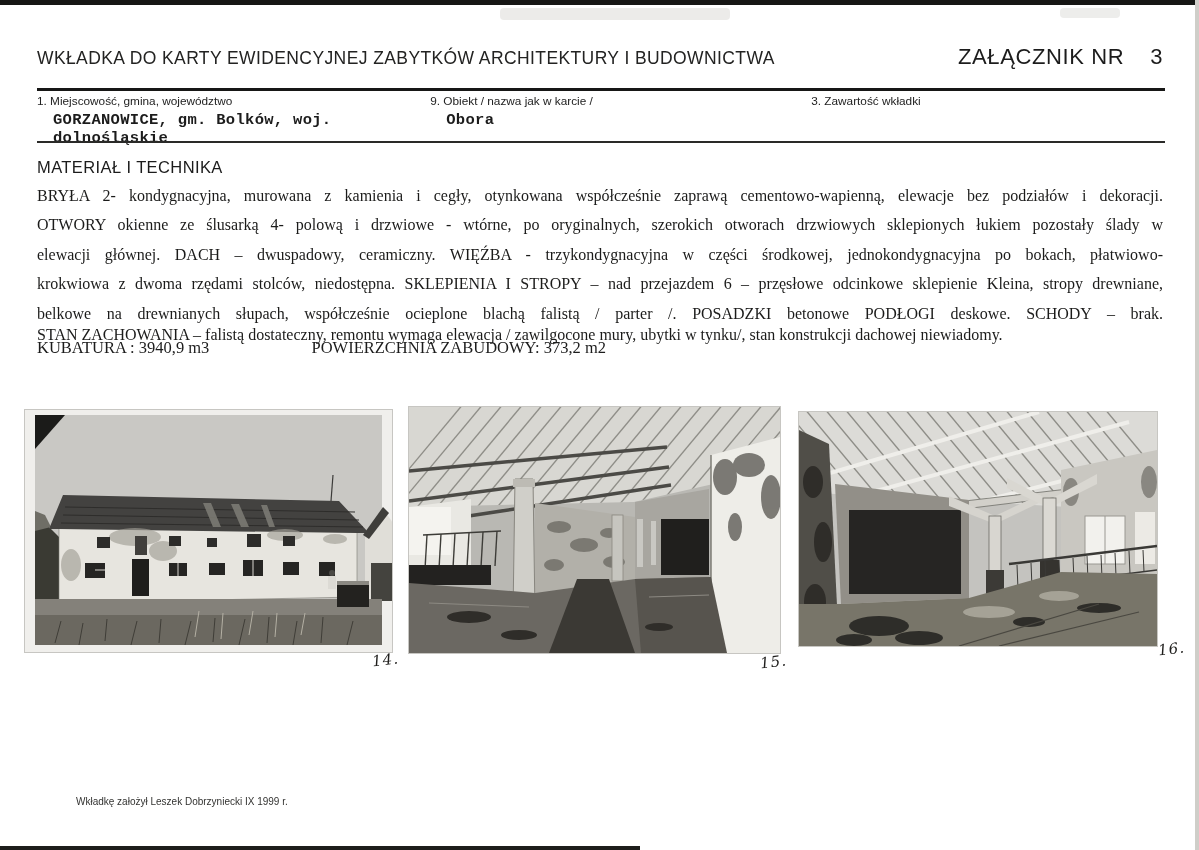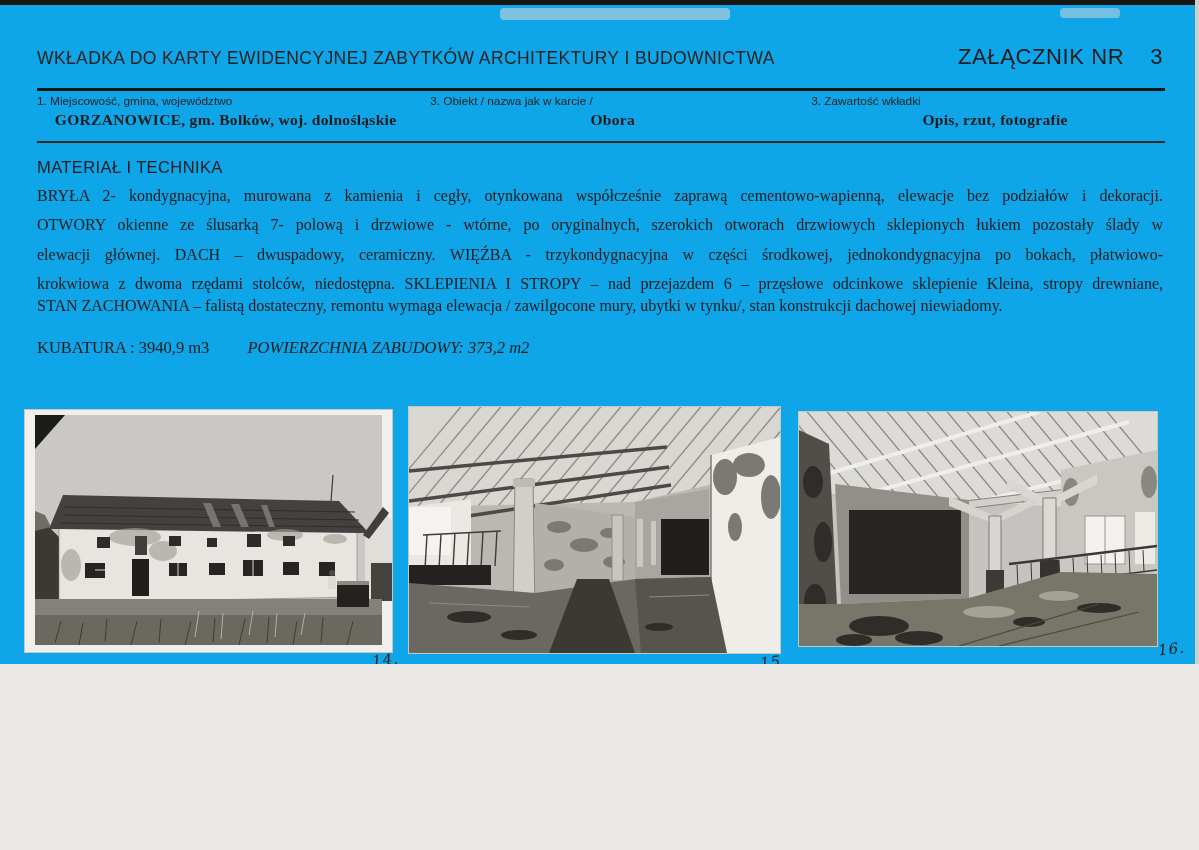--- a/index.html
+++ b/index.html
@@ -1,18 +1,18 @@
 <!DOCTYPE html>
 <html><head>
 <meta charset="utf-8">
 <style>
   html,body{margin:0;padding:0;background:#e9e8e5;}
   .page{
-    position:relative;width:1199px;height:664px;overflow:hidden;
-    background:#0ea5e9;
+    position:relative;width:1199px;height:850px;overflow:hidden;
+    background:#ffffff;
     font-family:"Liberation Sans",sans-serif;color:#1c1c1c;
   }
   
   .scan-top{position:absolute;left:0;top:0;width:1199px;height:5px;background:#161614;}
   .scan-bottom{position:absolute;left:0;top:846px;width:640px;height:4px;background:#1d1d1b;}
   .scan-right{position:absolute;left:1195px;top:0;width:4px;height:850px;background:#cfcec9;}
   .scan-smudge1{position:absolute;left:500px;top:8px;width:230px;height:12px;background:#dcdbd7;opacity:.55;border-radius:4px;}
   .scan-smudge2{position:absolute;left:1060px;top:8px;width:60px;height:10px;background:#dcdbd7;opacity:.5;border-radius:4px;}
 
   .header{position:absolute;left:37px;top:44px;width:1126px;display:flex;justify-content:space-between;align-items:baseline;}
@@ -22,29 +22,29 @@
 
   .rule-thick{position:absolute;left:37px;top:88px;width:1128px;height:3px;background:#171716;}
   .rule-thin{position:absolute;left:37px;top:141px;width:1128px;height:2px;background:#2a2a28;}
 
   .fields{position:absolute;left:37px;top:94px;width:1126px;display:flex;gap:32px;}
   .field{box-sizing:border-box;}
   .field:nth-child(1){width:383px;}
   .field:nth-child(2){width:370px;}
   .field:nth-child(3){width:373px;}
   .field .lbl{font-size:11.8px;color:#222;}
-  .field .val{font-family:Liberation Serif, serif;font-weight:bold;font-size:15.5px;margin-top:3px;padding-left:16px;letter-spacing:.3px;text-align:center;}
+  .field .val{font-family:Liberation Mono, monospace;font-weight:bold;font-size:15.5px;margin-top:3px;padding-left:16px;letter-spacing:.3px;}
 
   .desc{position:absolute;left:37px;top:158px;width:1126px;}
   .desc h2{margin:0 0 3px 0;font-size:16.5px;font-weight:normal;letter-spacing:.4px;font-family:"Liberation Sans",sans-serif;}
   .desc .line{font-family:"Liberation Serif",serif;font-size:16px;line-height:21.4px;color:#1b1b1a;}
   .desc .jline{text-align:justify;text-align-last:justify;margin-top:8px;}
 
   .metrics{position:absolute;left:37px;top:338px;width:1126px;font-family:"Liberation Serif",serif;font-size:16.5px;}
-  .metrics .m2{margin-left:34px;font-style:italic;}
+  .metrics .m2{margin-left:98px;}
 
   .photo{position:absolute;background:#fbfaf8;box-shadow:0 0 0 1px #c7c6c2;}
   .photo svg{display:block;width:100%;height:100%;}
   .photo-1{left:25px;top:410px;width:367px;height:242px;}
   .photo-2{left:409px;top:407px;width:371px;height:246px;}
   .photo-3{left:799px;top:412px;width:358px;height:234px;}
 
   .pnum{position:absolute;font-family:"DejaVu Serif",serif;font-style:italic;font-size:15px;color:#1f1e1c;letter-spacing:1px;transform:rotate(-7deg);}
   .pnum-1{left:372px;top:651px;}
   .pnum-2{left:760px;top:653px;}
@@ -71,37 +71,37 @@
   </div>
 
   <div class="rule-thick"></div>
 
   <div class="fields">
     <div class="field">
       <div class="lbl">1. Miejscowość, gmina, województwo</div>
       <div class="val">GORZANOWICE, gm. Bolków, woj. dolnośląskie</div>
     </div>
     <div class="field">
-      <div class="lbl">3. Obiekt / nazwa jak w karcie /</div>
+      <div class="lbl">9. Obiekt / nazwa jak w karcie /</div>
       <div class="val">Obora</div>
     </div>
     <div class="field">
       <div class="lbl">3. Zawartość wkładki</div>
-      <div class="val">Opis, rzut, fotografie</div>
     </div>
   </div>
 
   <div class="rule-thin"></div>
 
   <div class="desc">
     <h2>MATERIAŁ I TECHNIKA</h2>
     <div class="line jline">BRYŁA 2- kondygnacyjna, murowana z kamienia i cegły, otynkowana współcześnie zaprawą cementowo-wapienną, elewacje bez podziałów i dekoracji.</div>
-    <div class="line jline">OTWORY okienne ze ślusarką 7- polową i drzwiowe - wtórne, po oryginalnych, szerokich otworach drzwiowych sklepionych łukiem pozostały ślady w</div>
+    <div class="line jline">OTWORY okienne ze ślusarką 4- polową i drzwiowe - wtórne, po oryginalnych, szerokich otworach drzwiowych sklepionych łukiem pozostały ślady w</div>
     <div class="line jline">elewacji głównej. DACH – dwuspadowy, ceramiczny. WIĘŹBA - trzykondygnacyjna w części środkowej, jednokondygnacyjna po bokach, płatwiowo-</div>
     <div class="line jline">krokwiowa z dwoma rzędami stolców, niedostępna. SKLEPIENIA I STROPY – nad przejazdem 6 – przęsłowe odcinkowe sklepienie Kleina, stropy drewniane,</div>
+    <div class="line jline">belkowe na drewnianych słupach, współcześnie ocieplone blachą falistą / parter /. POSADZKI betonowe PODŁOGI deskowe. SCHODY – brak.</div>
     <div class="line">STAN ZACHOWANIA – falistą dostateczny, remontu wymaga elewacja / zawilgocone mury, ubytki w tynku/, stan konstrukcji dachowej niewiadomy.</div>
   </div>
 
   <div class="metrics">
     <span class="m1">KUBATURA : 3940,9 m3</span>
     <span class="m2">POWIERZCHNIA ZABUDOWY: 373,2 m2</span>
   </div>
 
   <div class="photo photo-1">
     <svg viewBox="0 0 367 242" preserveAspectRatio="none">

